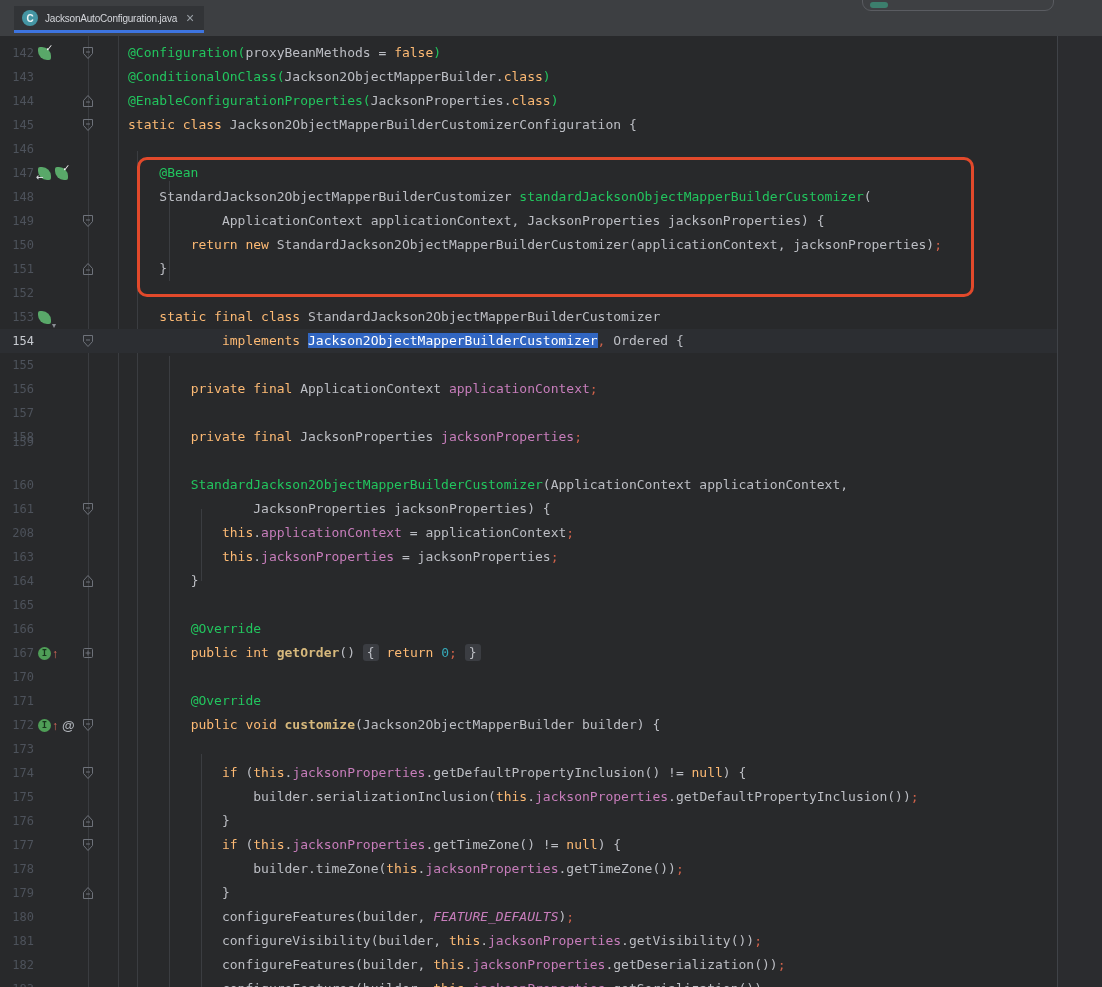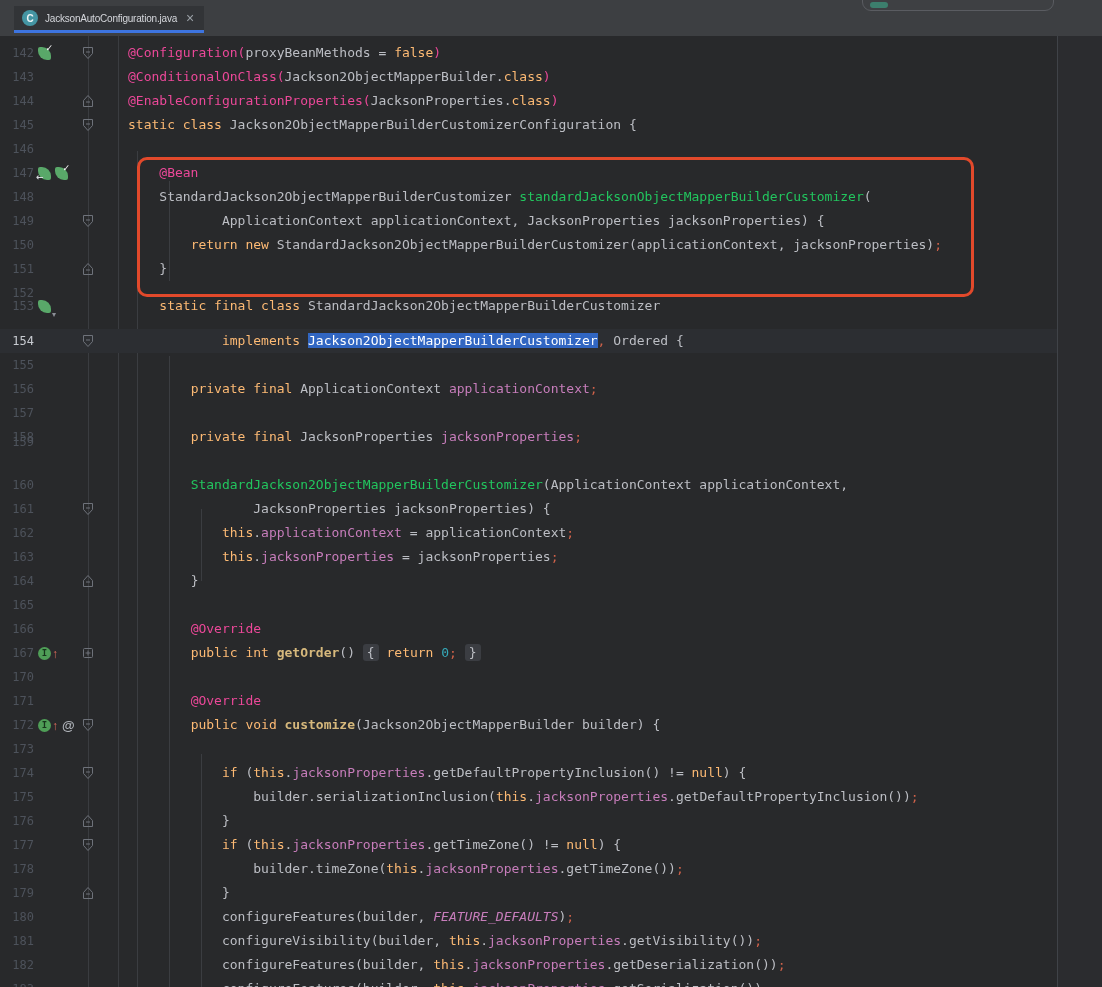--- a/index.html
+++ b/index.html
@@ -31,21 +31,21 @@
   .row.caret{background:#2c2e32;}
   .lnum{position:absolute;left:0;top:0;width:34px;height:24px;line-height:24px;text-align:right;
        font-family:"DejaVu Sans Mono",monospace;font-size:12px;color:#4d525b;}
   .row.caret .lnum{color:#c8cbd1;}
   .gicons{position:absolute;left:38px;top:5px;height:15px;display:flex;gap:4px;align-items:center;}
   .fmark{position:absolute;left:82px;top:5px;width:12px;height:14px;}
   .code{position:absolute;left:118px;top:0;height:24px;line-height:24px;padding-left:10px;
        font-family:"DejaVu Sans Mono",monospace;font-size:13px;white-space:pre;color:#bcbec4;}
 
   
-  .t-ann{color:#ec4899;}
+  .t-ann{color:#22c55e;}
   .t-kw{color:#fdba74;}
   .t-def{color:#bcbec4;}
   .t-fld{color:#c77dbb;}
   .t-mth{color:#22c55e;}
   .t-mthb{color:#d6b87c;font-weight:bold;}
   .t-num{color:#35a9b9;}
   .t-semi{color:#d0624a;}
   .t-const{color:#c77dbb;font-style:italic;}
   .t-sel{background:#3166c2;color:#ffffff;}
   .t-chip{background:#3b3d42;border-radius:3px;padding:1px 4px;color:#bcbec4;}
@@ -162,21 +162,21 @@
           <span class="fmark"><svg width="12" height="14" viewBox="0 0 12 14">
               <path d="M1.5 12.5 h9 v-6 l-4.5 -5 l-4.5 5 z" fill="none" stroke="#6e727a"></path>
               <line x1="4" y1="8" x2="8" y2="8" stroke="#6e727a"></line>
             </svg></span>
           <span class="code">    <span class="t-def">}</span></span>
         </div>
         <div class="row" style="top: 245px; padding-left: 24px;">
           <span class="lnum">152</span>
           <span class="code"></span>
         </div>
-        <div class="row" style="top: 258px; padding-left: 20px;">
+        <div class="row" style="top: 269px; padding-left: 20px;">
           <span class="lnum">153</span>
           <span class="gicons">
             <span class="leaf">
               <span class="mini-caret">▾</span>
             </span>
           </span>
           <span class="code">    <span class="t-kw">static final class </span><span class="t-def">StandardJackson2ObjectMapperBuilderCustomizer</span></span>
         </div>
         <div class="row caret" style="top: 293px;">
           <span class="lnum">154</span>
@@ -212,21 +212,21 @@
         </div>
         <div class="row" style="top: 461px; padding-left: 42px;">
           <span class="lnum">161</span>
           <span class="fmark"><svg width="12" height="14" viewBox="0 0 12 14">
               <path d="M1.5 1.5 h9 v6 l-4.5 5 l-4.5 -5 z" fill="none" stroke="#6e727a"></path>
               <line x1="4" y1="6" x2="8" y2="6" stroke="#6e727a"></line>
             </svg></span>
           <span class="code">                <span class="t-def">JacksonProperties jacksonProperties) {</span></span>
         </div>
         <div class="row" style="top: 485px;">
-          <span class="lnum">162</span>
+          <span class="lnum">208</span>
           <span class="code">            <span class="t-kw">this</span><span class="t-def">.</span><span class="t-fld">applicationContext</span><span class="t-def"> = applicationContext</span><span class="t-semi">;</span></span>
         </div>
         <div class="row" style="top: 509px;">
           <span class="lnum">163</span>
           <span class="code">            <span class="t-kw">this</span><span class="t-def">.</span><span class="t-fld">jacksonProperties</span><span class="t-def"> = jacksonProperties</span><span class="t-semi">;</span></span>
         </div>
         <div class="row" style="top: 533px;">
           <span class="lnum">164</span>
           <span class="fmark"><svg width="12" height="14" viewBox="0 0 12 14">
               <path d="M1.5 12.5 h9 v-6 l-4.5 -5 l-4.5 5 z" fill="none" stroke="#6e727a"></path>

